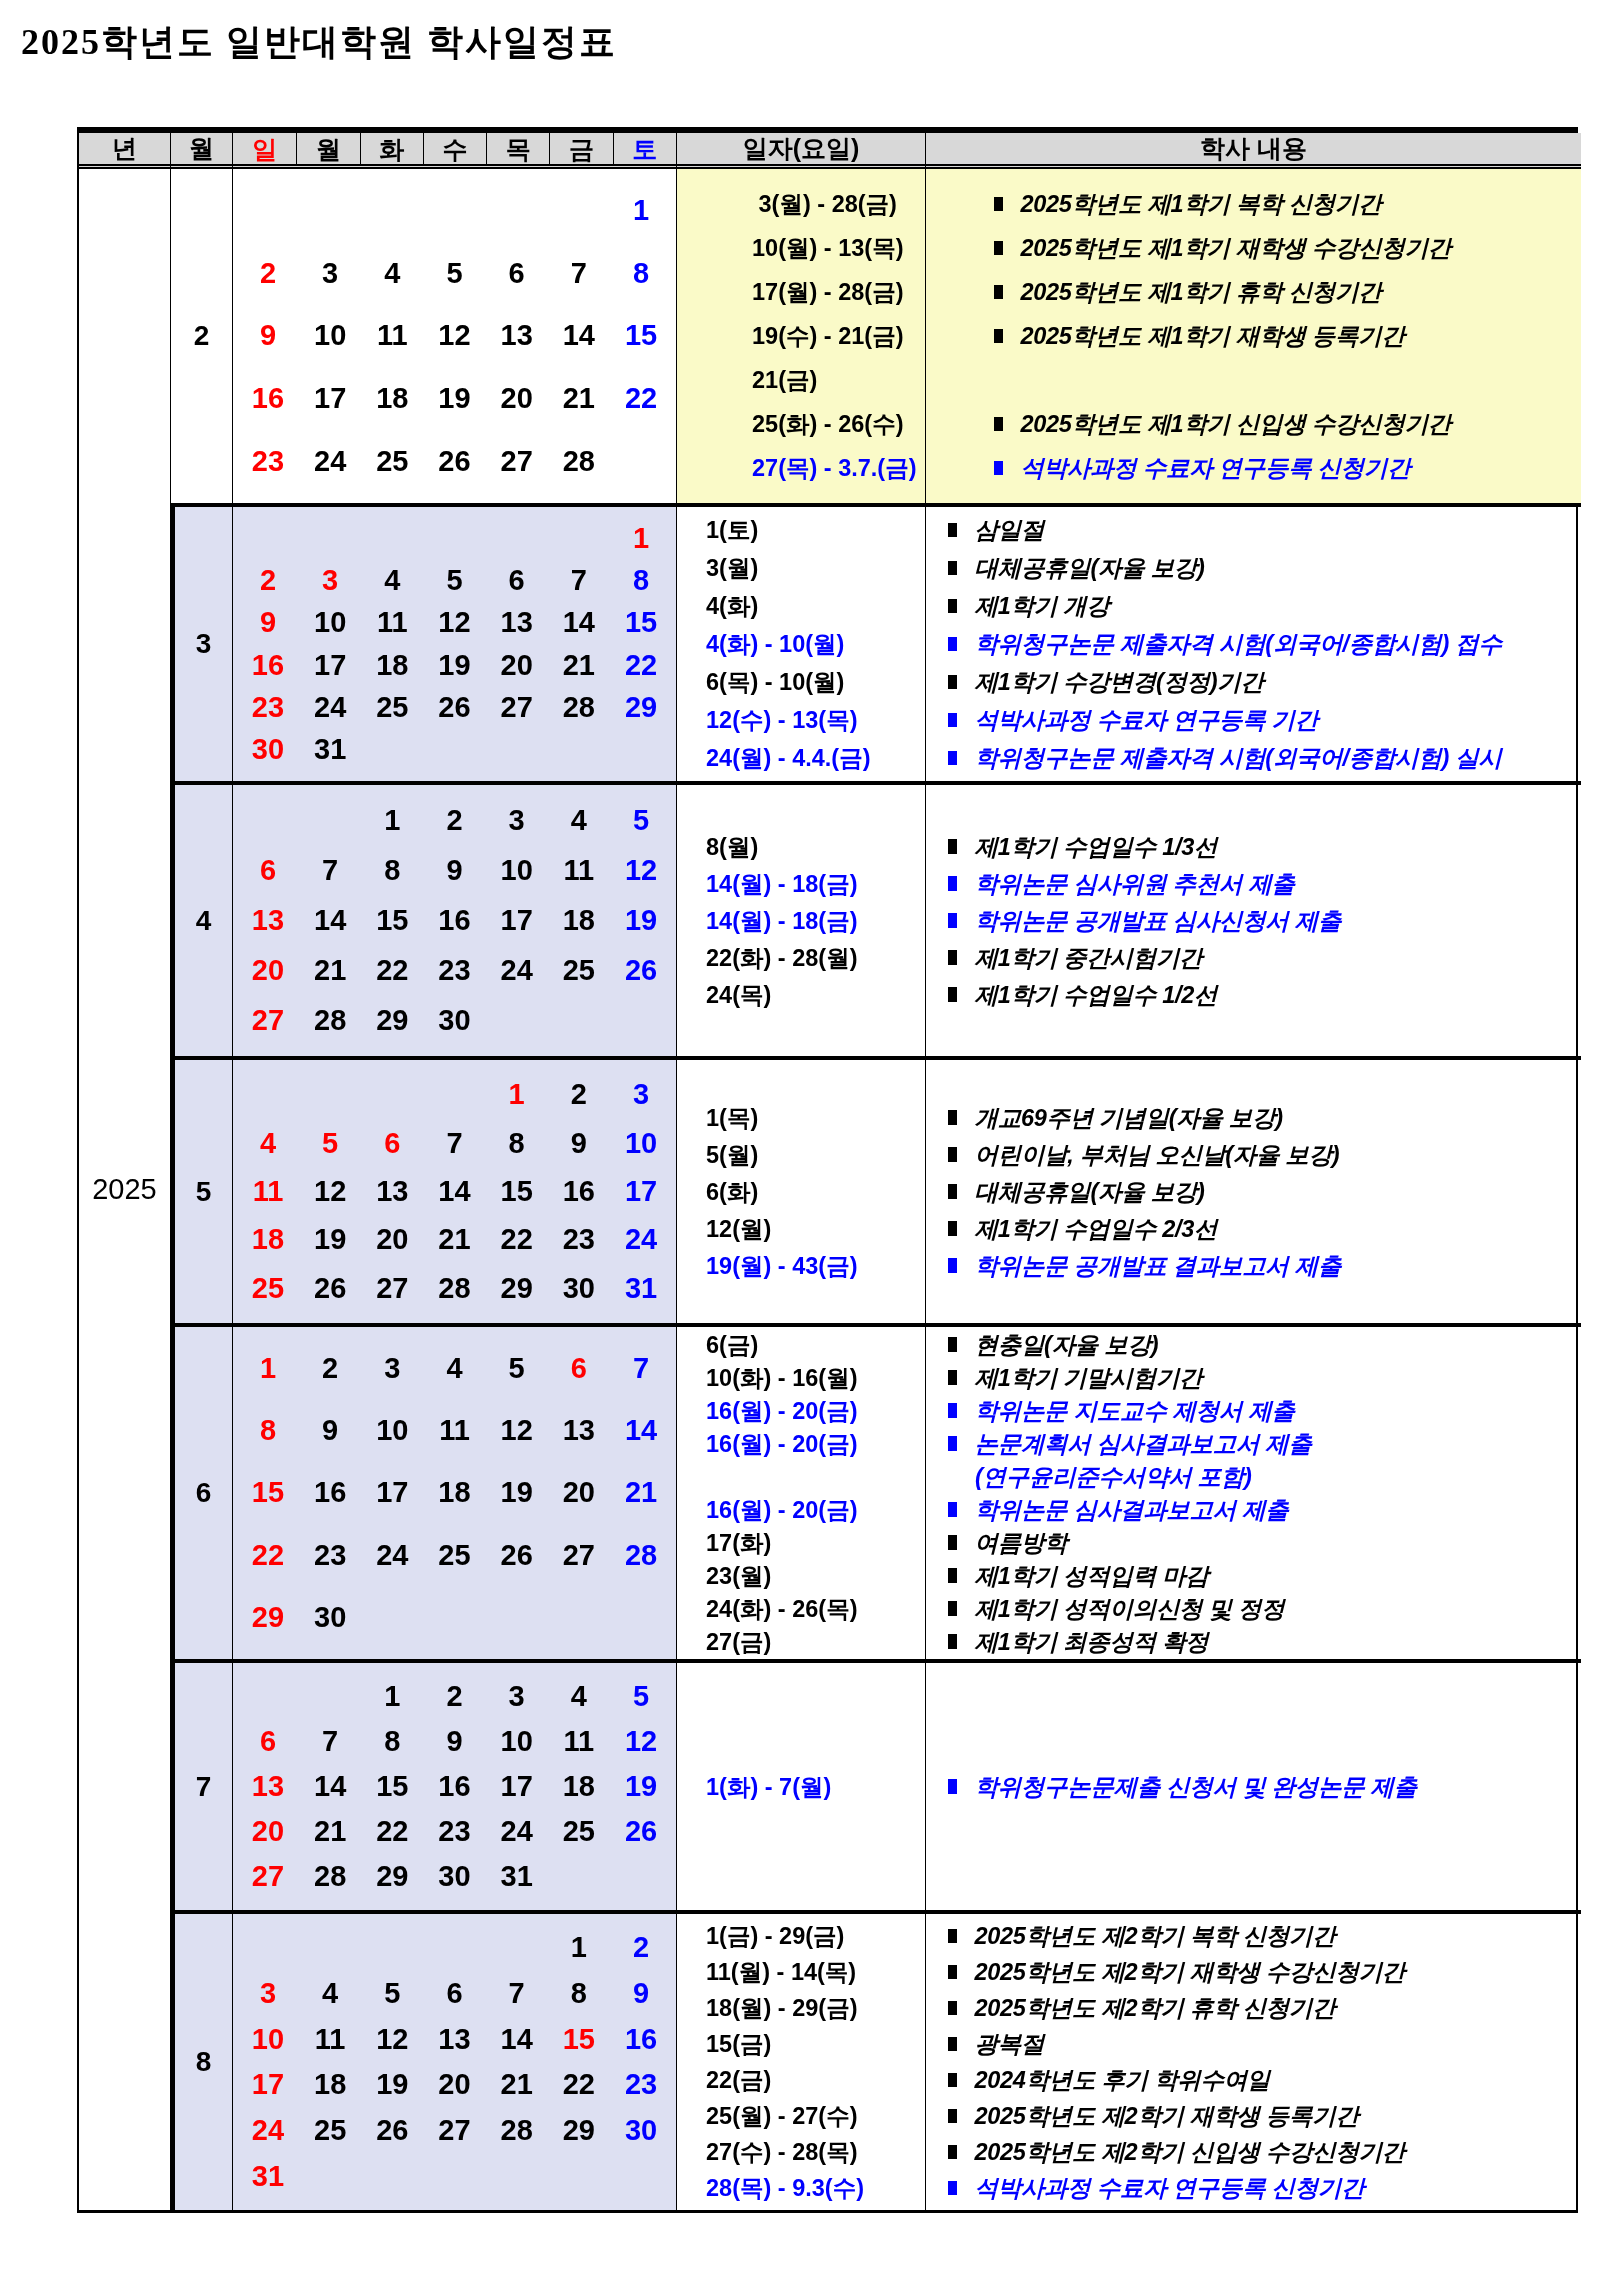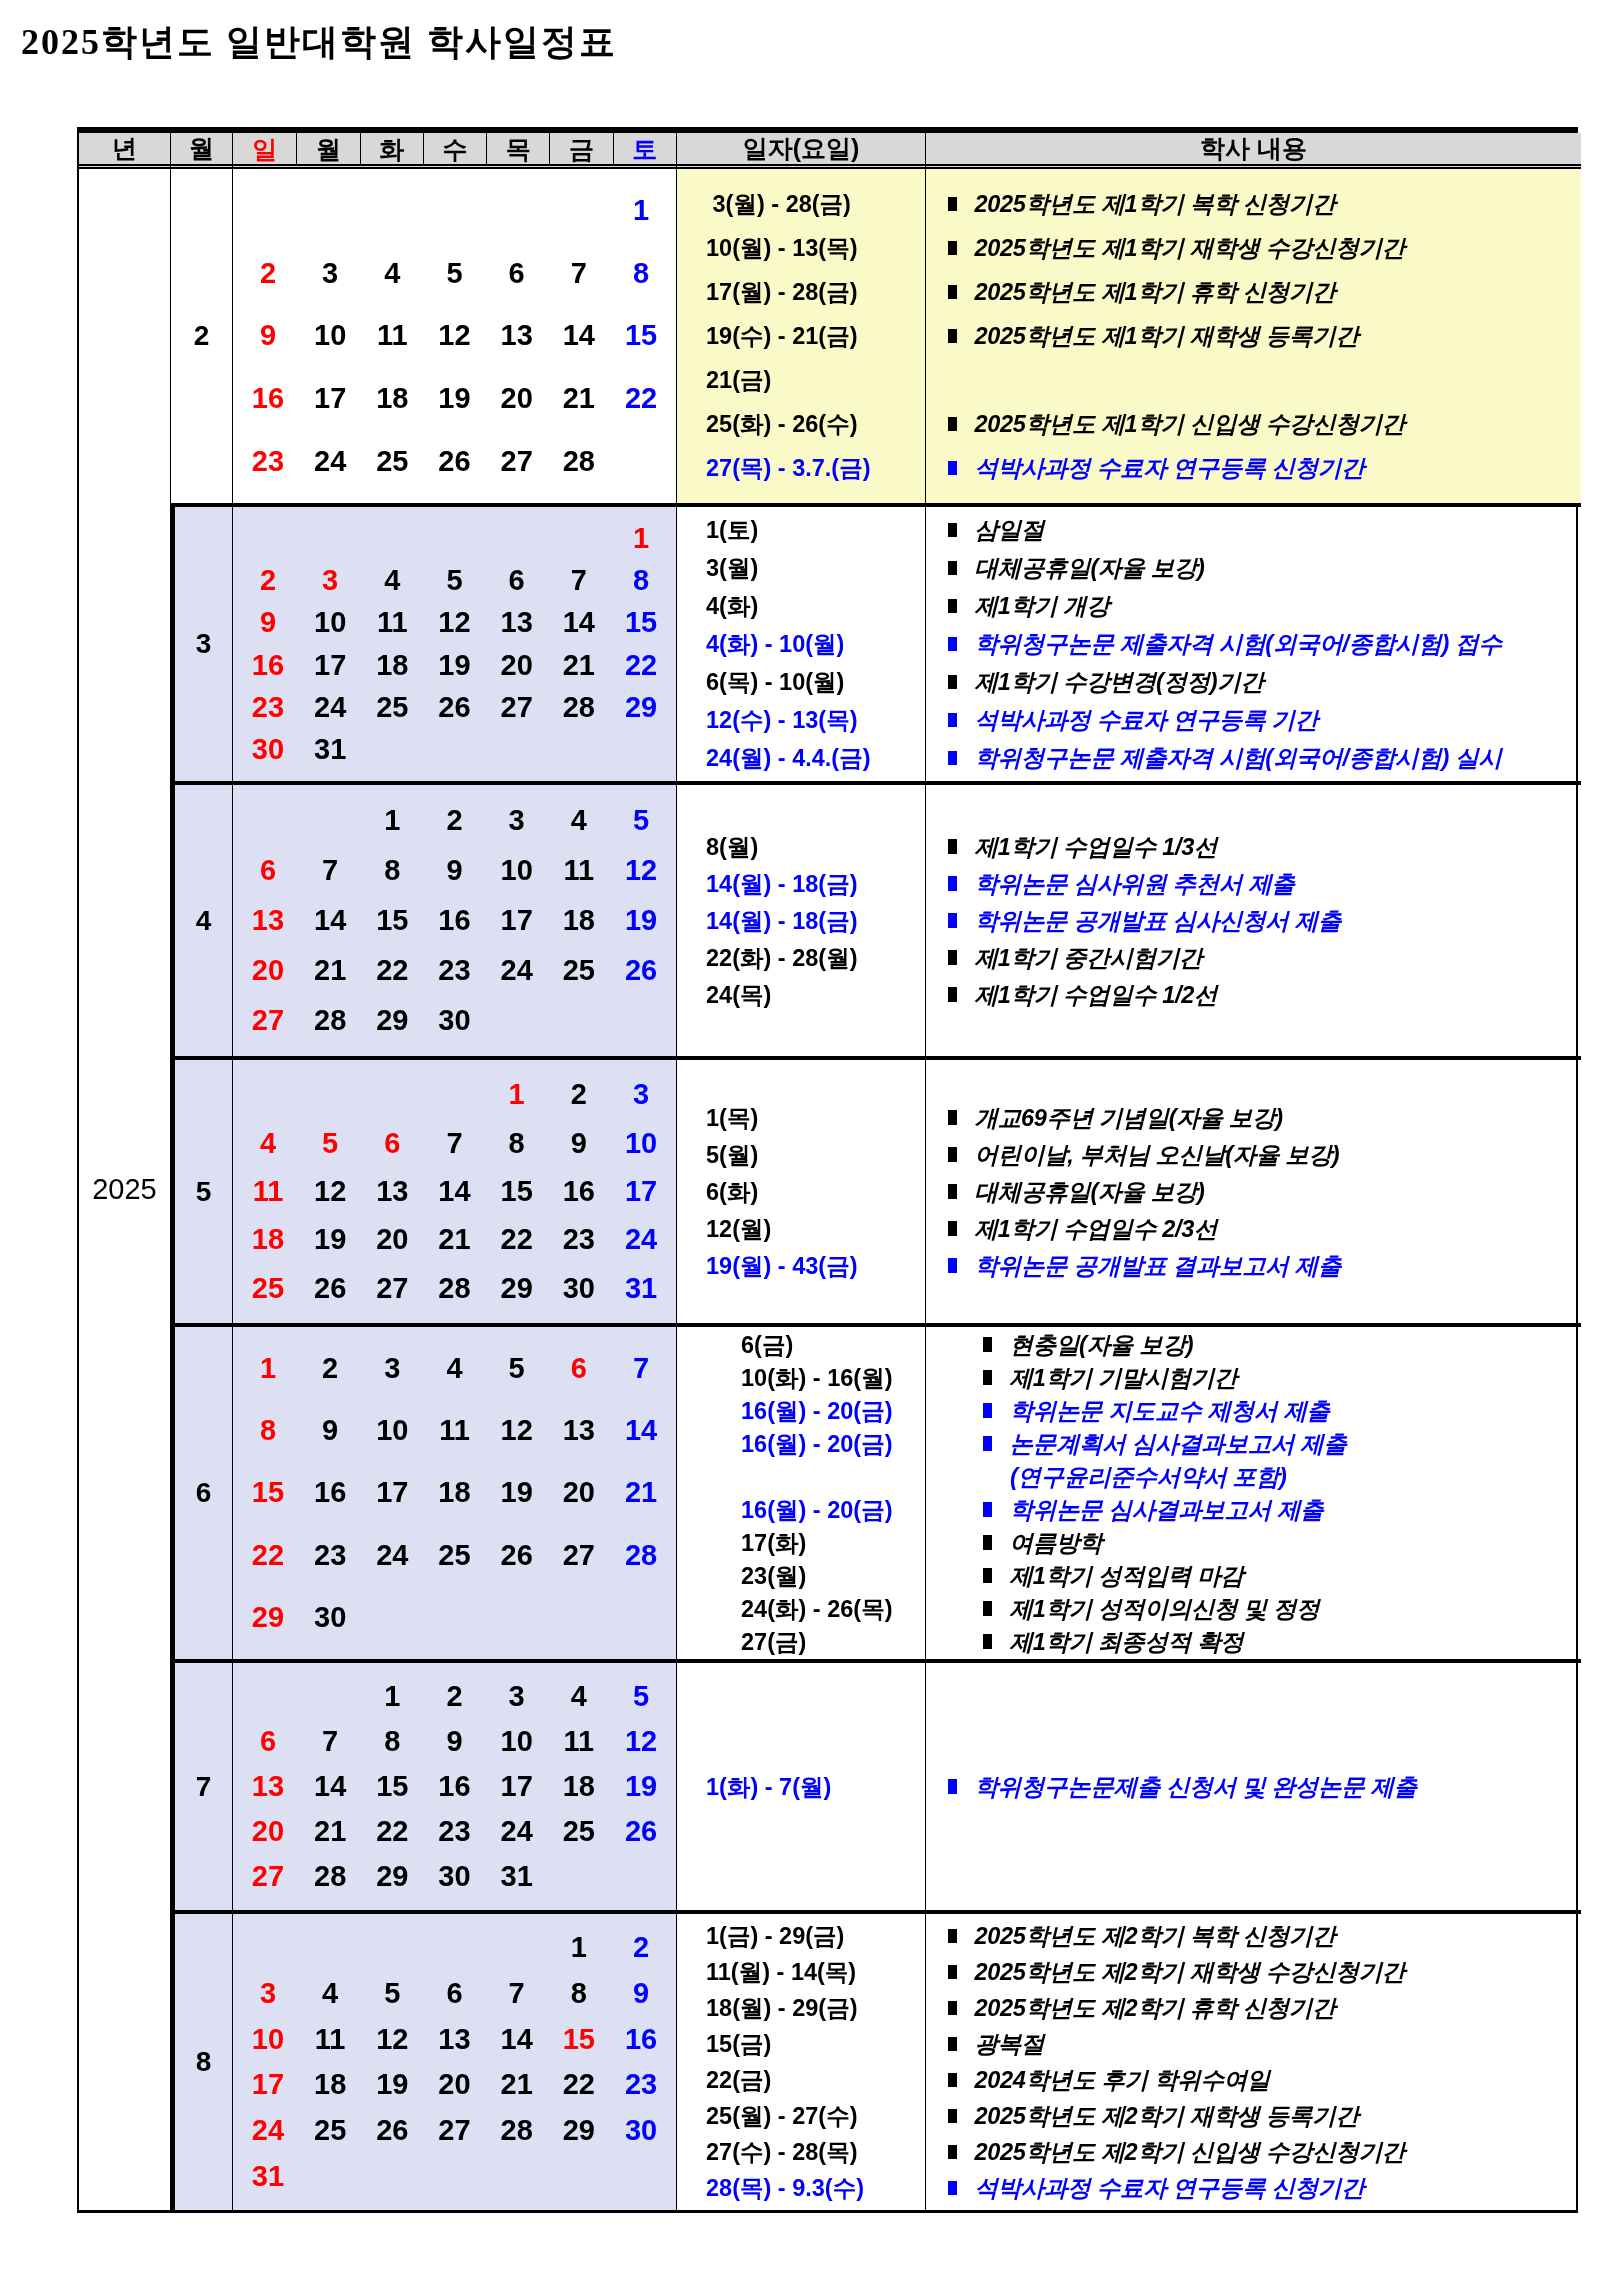--- a/index.html
+++ b/index.html
@@ -122,21 +122,21 @@
         <div class="day clr-b">22</div>
         <div class="day clr-r">23</div>
         <div class="day clr-k">24</div>
         <div class="day clr-k">25</div>
         <div class="day clr-k">26</div>
         <div class="day clr-k">27</div>
         <div class="day clr-k">28</div>
         <div class="day"></div>
       </div>
     </div>
-    <div class="evcell nt bg-yel" style="grid-row: 2; --lh: 44px;">
+    <div class="evcell nt bg-yel" style="grid-row: 2; padding-left: 46px; --lh: 44px;">
       <div class="evdiv"></div>
       <div class="ev">
         <div class="evdate"> 3(월) - 28(금)</div>
         <div class="evlines">
           <div class="line">
             <div class="bullet"></div>
             <div class="txt">2025학년도 제1학기 복학 신청기간</div>
           </div>
         </div>
       </div>
@@ -519,21 +519,21 @@
         <div class="day clr-b">28</div>
         <div class="day clr-r">29</div>
         <div class="day clr-k">30</div>
         <div class="day"></div>
         <div class="day"></div>
         <div class="day"></div>
         <div class="day"></div>
         <div class="day"></div>
       </div>
     </div>
-    <div class="evcell" style="grid-row: 6; padding-left: 35px; --lh: 33px;">
+    <div class="evcell" style="grid-row: 6; --lh: 33px;">
       <div class="evdiv"></div>
       <div class="ev">
         <div class="evdate">6(금)</div>
         <div class="evlines">
           <div class="line">
             <div class="bullet"></div>
             <div class="txt">현충일(자율 보강)</div>
           </div>
         </div>
       </div>

